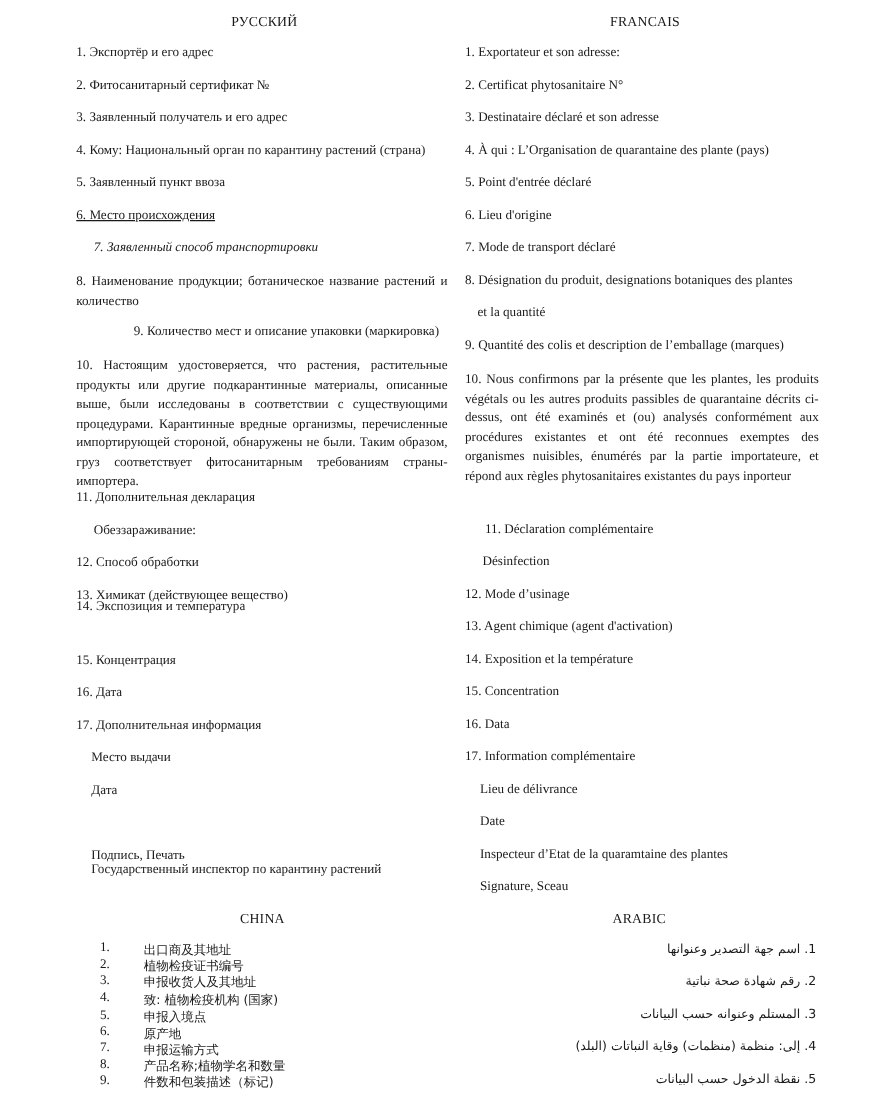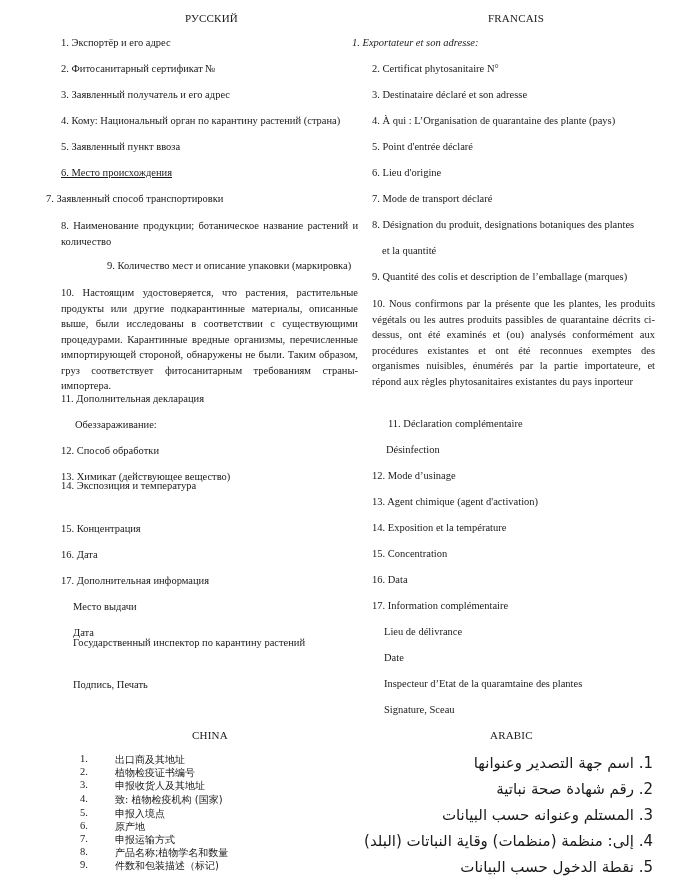--- a/index.html
+++ b/index.html
@@ -12,51 +12,51 @@
   .heading { font-size: 11px; letter-spacing: 0.2px; }
   .para {
     position: absolute; white-space: normal; text-align: justify;
     line-height: 15.5px; font-size: 10.5px;
   }
   .zh-row { position: absolute; font-size: 10px; white-space: nowrap;
     font-family: "DejaVu Sans", "Liberation Sans", sans-serif; }
   .zh-num { position: absolute; left: 80px; font-family: "Liberation Serif", serif; font-size: 10.5px; }
   .zh-txt { position: absolute; left: 115px; }
   .ar { position: absolute; direction: rtl; text-align: right; right: 47px;
-    font-family: "DejaVu Sans", "Liberation Sans", sans-serif; font-size: 15px; white-space: nowrap; }
+    font-family: "DejaVu Sans", "Liberation Sans", sans-serif; font-size: 10px; white-space: nowrap; }
 </style>
 </head>
 <body>
 
 <div class="abs heading" style="left:185px; top:12px;">РУССКИЙ</div>
 <div class="abs" style="left:61px; top:37px;">1. Экспортёр и его адрес</div>
 <div class="abs" style="left:61px; top:63px;">2. Фитосанитарный сертификат №</div>
 <div class="abs" style="left:61px; top:89px;">3. Заявленный получатель и его адрес</div>
 <div class="abs" style="left:61px; top:115px;">4. Кому: Национальный орган по карантину растений (страна)</div>
 <div class="abs" style="left:61px; top:141px;">5. Заявленный пункт ввоза</div>
 <div class="abs" style="left:61px; top:167px;text-decoration:underline;">6. Место происхождения</div>
-<div class="abs" style="left:46px; top:193px;">7. Заявленный способ транспортировки</div>
+<div class="abs" style="left:75px; top:193px;font-style:italic;">7. Заявленный способ транспортировки</div>
 <div class="para" style="left:61px; top:218px; width:297px;">8. Наименование продукции; ботаническое название растений и количество</div>
 <div class="abs" style="left:61px; top:260px;margin-left:46px;">9. Количество мест и описание упаковки (маркировка)</div>
 <div class="para" style="left:61px; top:285px; width:297px;">10. Настоящим удостоверяется, что растения, растительные продукты или другие подкарантинные материалы, описанные выше, были исследованы в соответствии с существующими процедурами. Карантинные вредные организмы, перечисленные импортирующей стороной, обнаружены не были. Таким образом, груз соответствует фитосанитарным требованиям страны-импортера.</div>
 <div class="abs" style="left:61px; top:393px;">11. Дополнительная декларация</div>
 <div class="abs" style="left:75px; top:419px;">Обеззараживание:</div>
 <div class="abs" style="left:61px; top:445px;">12. Способ обработки</div>
 <div class="abs" style="left:61px; top:471px;">13. Химикат (действующее вещество)</div>
 <div class="abs" style="left:61px; top:480px;">14. Экспозиция и температура</div>
 <div class="abs" style="left:61px; top:523px;">15. Концентрация</div>
 <div class="abs" style="left:61px; top:549px;">16. Дата</div>
 <div class="abs" style="left:61px; top:575px;">17. Дополнительная информация</div>
 <div class="abs" style="left:73px; top:601px;">Место выдачи</div>
 <div class="abs" style="left:73px; top:627px;">Дата</div>
-<div class="abs" style="left:73px; top:637px;text-align:center;">Государственный инспектор по карантину растений</div>
+<div class="abs" style="left:73px; top:690px;text-align:center;">Государственный инспектор по карантину растений</div>
 <div class="abs" style="left:73px; top:679px;">Подпись, Печать</div>
 
 <div class="abs heading" style="left:488px; top:12px;">FRANCAIS</div>
-<div class="abs" style="left:352px; top:37px;font-style:italic;">1. Exportateur et son adresse:</div>
+<div class="abs" style="left:372px; top:37px;">1. Exportateur et son adresse:</div>
 <div class="abs" style="left:372px; top:63px;">2. Certificat phytosanitaire N°</div>
 <div class="abs" style="left:372px; top:89px;">3. Destinataire déclaré et son adresse</div>
 <div class="abs" style="left:372px; top:115px;">4. À qui : L’Organisation de quarantaine des plante (pays)</div>
 <div class="abs" style="left:372px; top:141px;">5. Point d'entrée déclaré</div>
 <div class="abs" style="left:372px; top:167px;">6. Lieu d'origine</div>
 <div class="abs" style="left:372px; top:193px;">7. Mode de transport déclaré</div>
 <div class="abs" style="left:372px; top:219px;">8. Désignation du produit, designations botaniques des plantes</div>
 <div class="abs" style="left:382px; top:245px;">et la quantité</div>
 <div class="abs" style="left:372px; top:271px;">9. Quantité des colis et description de l’emballage (marques)</div>
 <div class="para" style="left:372px; top:296px; width:283px;">10. Nous confirmons par la présente que les plantes, les produits végétals  ou les autres produits passibles de quarantaine décrits ci-dessus, ont été examinés et (ou) analysés conformément aux procédures existantes et ont été reconnues exemptes des organismes nuisibles, énumérés par la partie importateure, et répond aux règles phytosanitaires existantes du pays inporteur</div>

